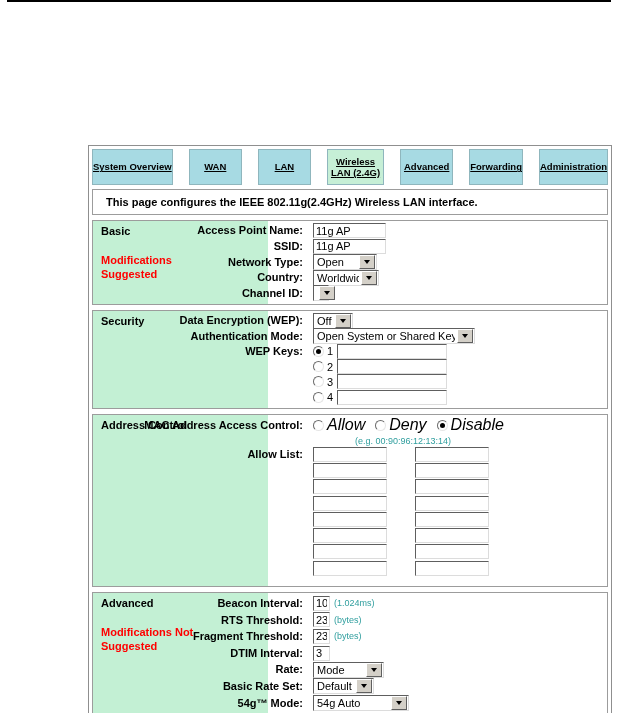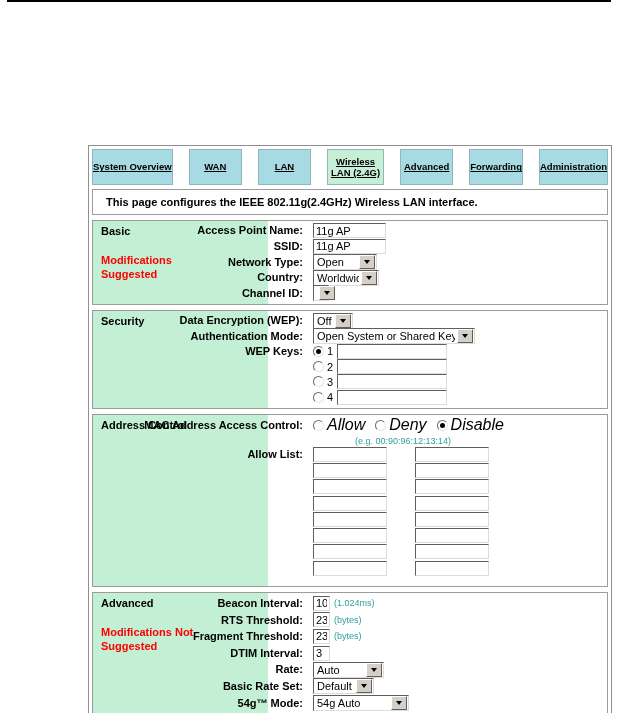--- a/index.html
+++ b/index.html
@@ -306,21 +306,21 @@
       <div class="row">
         <div class="lbl">DTIM Interval:</div>
         <div class="ctl">
           <input class="ti w40" value="3" style="">
         </div>
       </div>
       <div class="row">
         <div class="lbl">Rate:</div>
         <div class="ctl">
           <span class="sel" style="width:71px">
-            <span class="sel-val">Auto</span>
+            <span class="sel-val">Mode</span>
             <span class="sel-btn">
                 <span class="arrow"></span>
               </span>
           </span>
         </div>
       </div>
       <div class="row">
         <div class="lbl">Basic Rate Set:</div>
         <div class="ctl">
           <span class="sel" style="width:61px">

